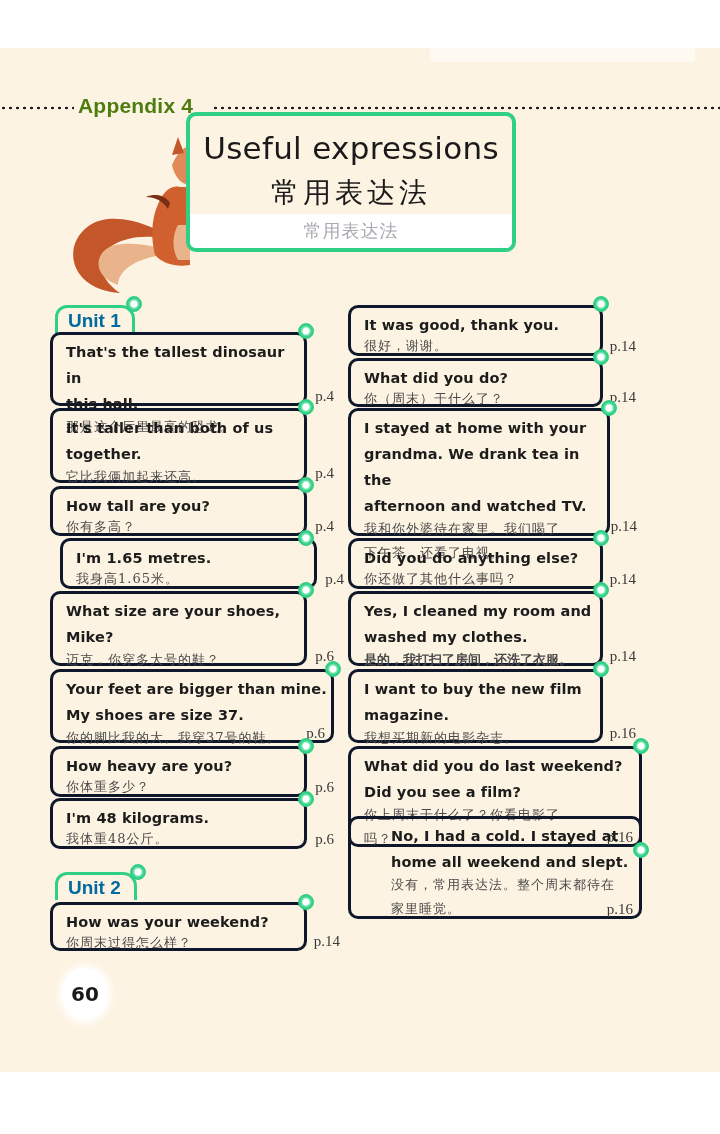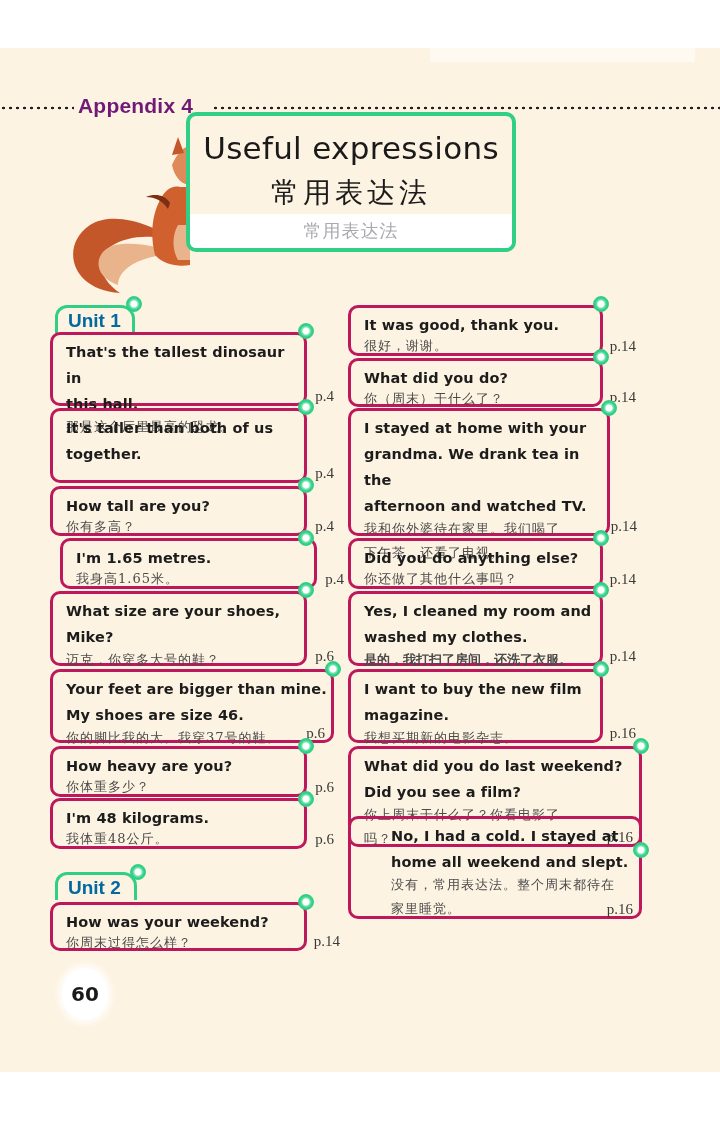--- a/index.html
+++ b/index.html
@@ -13,21 +13,21 @@
     position: absolute; left: 430px; top: 32px; width: 265px; height: 30px;
     background: rgba(255,255,255,0.55); border-radius: 2px;
   }
   .dots {
     position: absolute; height: 4px; top: 106px;
     background-image: radial-gradient(circle, #222 1.2px, transparent 1.6px);
     background-size: 7px 4px; background-repeat: repeat-x;
   }
   .appendix {
     position: absolute; left: 78px; top: 94px; font-family: "Liberation Sans", sans-serif;
-    font-weight: bold; font-size: 21px; color: #701a75; letter-spacing: 0.2px;
+    font-weight: bold; font-size: 21px; color: #4d7c0f; letter-spacing: 0.2px;
   }
   .squirrel { position: absolute; left: 60px; top: 125px; width: 140px; height: 170px; }
   .title-box {
     position: absolute; left: 186px; top: 112px; width: 330px; height: 140px;
     border: 4px solid #2fcf86; border-radius: 10px; background: #fdf3e2; overflow: hidden; padding-left: 23px;
   }
   .title-en {
     position: absolute; left: 0; right: 0; top: 14px; text-align: center;
     font-family: "DejaVu Sans", sans-serif; font-size: 31px; color: #1a1a1a; letter-spacing: 0.3px;
   }
@@ -43,21 +43,21 @@
     position: absolute; height: 28px; border: 3px solid #2fcf86; border-bottom: none;
     border-radius: 12px 14px 0 0; padding: 2px 8px 0 10px;
     font-family: "Liberation Sans", sans-serif; font-weight: bold; font-size: 19px; color: #0369a1;
   }
   .unit-label::after {
     content: ""; position: absolute; right: -10px; bottom: -4px; width: 10px; height: 14px;
     border-right: 3px solid #2fcf86; border-bottom: 3px solid #2fcf86; border-radius: 0 0 10px 0;
     display: none;
   }
   .card {
-    position: absolute; border: 3px solid #be185d; border-radius: 10px;
+    position: absolute; border: 3px solid #0f172a; border-radius: 10px;
     padding: 4px 0 0 13px; background: transparent;
   }
   .card .en {
     font-family: "DejaVu Sans", sans-serif; font-weight: bold; font-size: 14.5px;
     line-height: 26px; color: #1c1c1c; letter-spacing: 0.1px;
   }
   .card .cn {
     font-family: "DejaVu Serif", serif; font-size: 13px; line-height: 24px; color: #4a4a4a;
     letter-spacing: 1px;
   }
@@ -113,20 +113,21 @@
   <div class="en">That's the tallest dinosaur in</div>
   <div class="en">this hall.</div>
   <div class="cn" style="margin-top:-2px;">那是这个厅里最高的恐龙。</div>
   <div class="pg">p.4</div>
 </div>
 <div class="dot" style="left:298px; top:323px;"></div>
 
 <div class="card" style="left:50px; top:408px; width:257px; height:75px;">
   <div class="en">It's taller than both of us</div>
   <div class="en">together.</div>
+  <div class="cn" style="margin-top:-2px;">它比我俩加起来还高。</div>
   <div class="pg">p.4</div>
 </div>
 <div class="dot" style="left:298px; top:399px;"></div>
 
 <div class="card" style="left:50px; top:486px; width:257px; height:50px;">
   <div class="en">How tall are you?</div>
   <div class="cn" style="margin-top:-4px;">你有多高？</div>
   <div class="pg">p.4</div>
 </div>
 <div class="dot" style="left:298px; top:477px;"></div>
@@ -141,21 +142,21 @@
 <div class="card" style="left:50px; top:591px; width:257px; height:75px;">
   <div class="en">What size are your shoes,</div>
   <div class="en">Mike?</div>
   <div class="cn" style="margin-top:-2px;">迈克，你穿多大号的鞋？</div>
   <div class="pg">p.6</div>
 </div>
 <div class="dot" style="left:298px; top:582px;"></div>
 
 <div class="card wide" style="left:50px; top:669px; width:284px; height:74px;">
   <div class="en">Your feet are bigger than mine.</div>
-  <div class="en">My shoes are size 46.</div>
+  <div class="en">My shoes are size 37.</div>
   <div class="cn" style="margin-top:-2px;">你的脚比我的大。我穿37号的鞋。</div>
   <div class="pg">p.6</div>
 </div>
 <div class="dot" style="left:325px; top:661px;"></div>
 
 <div class="card" style="left:50px; top:746px; width:257px; height:51px;">
   <div class="en">How heavy are you?</div>
   <div class="cn" style="margin-top:-4px;">你体重多少？</div>
   <div class="pg">p.6</div>
 </div>

